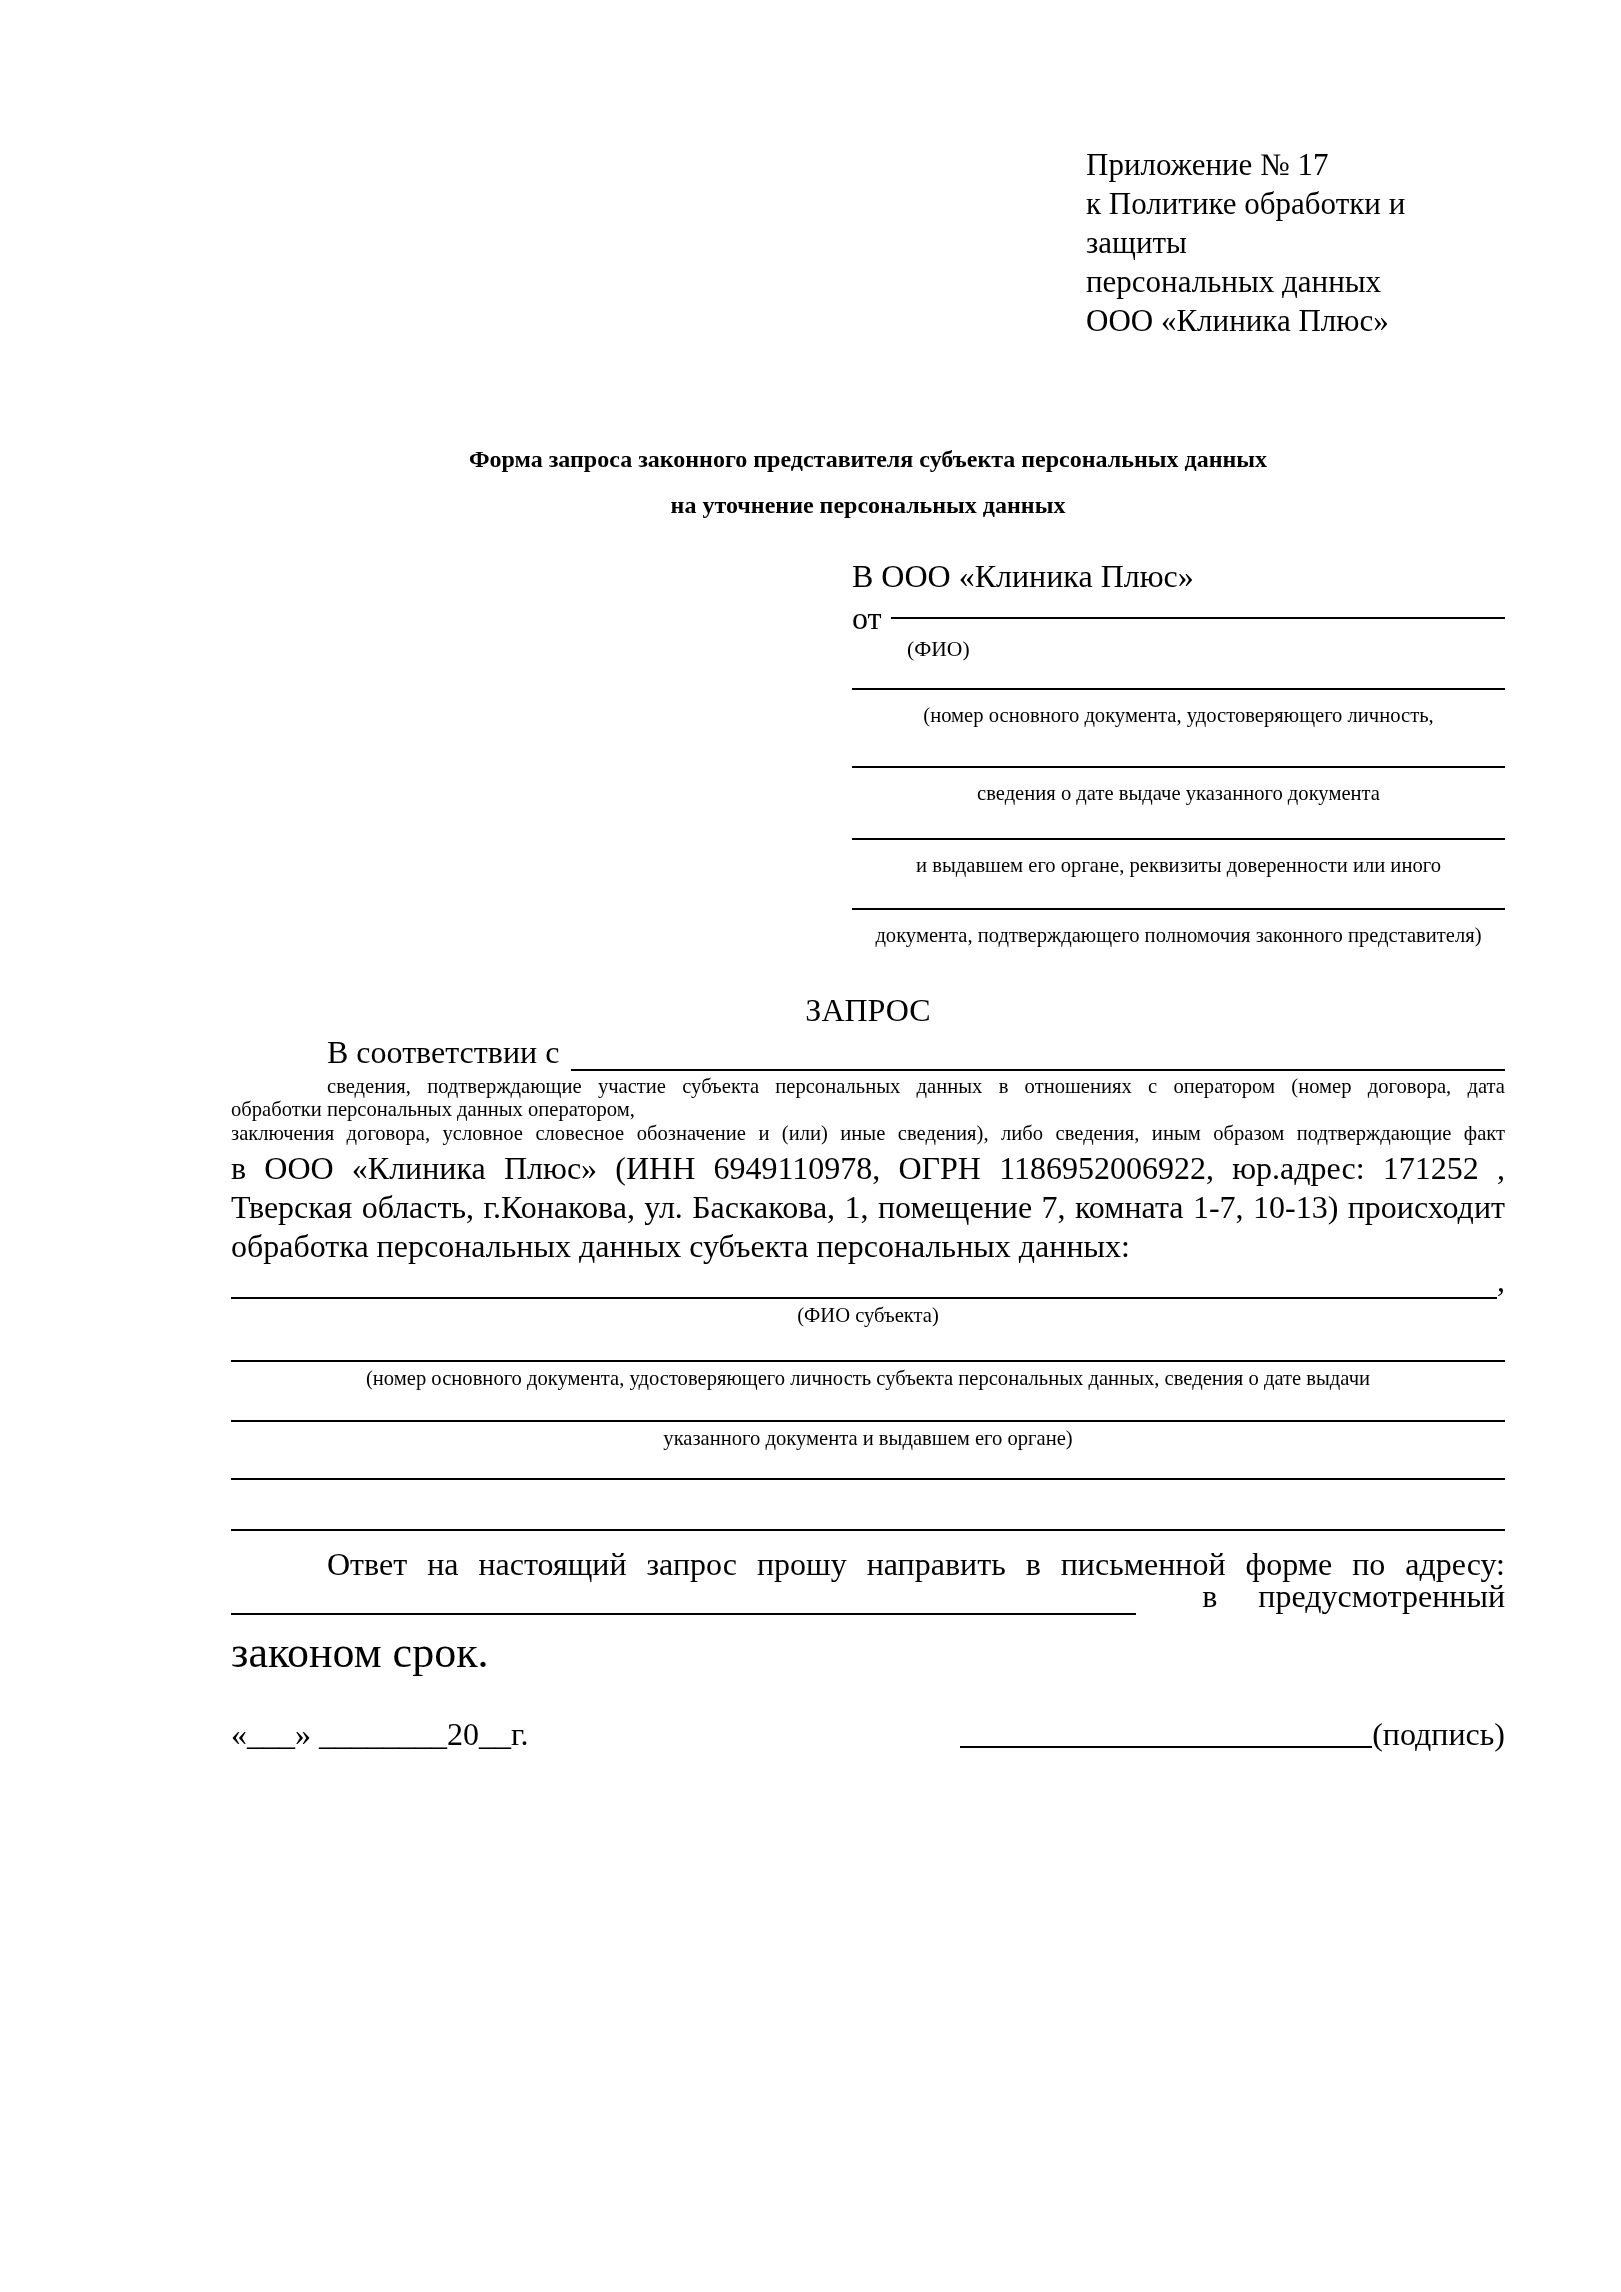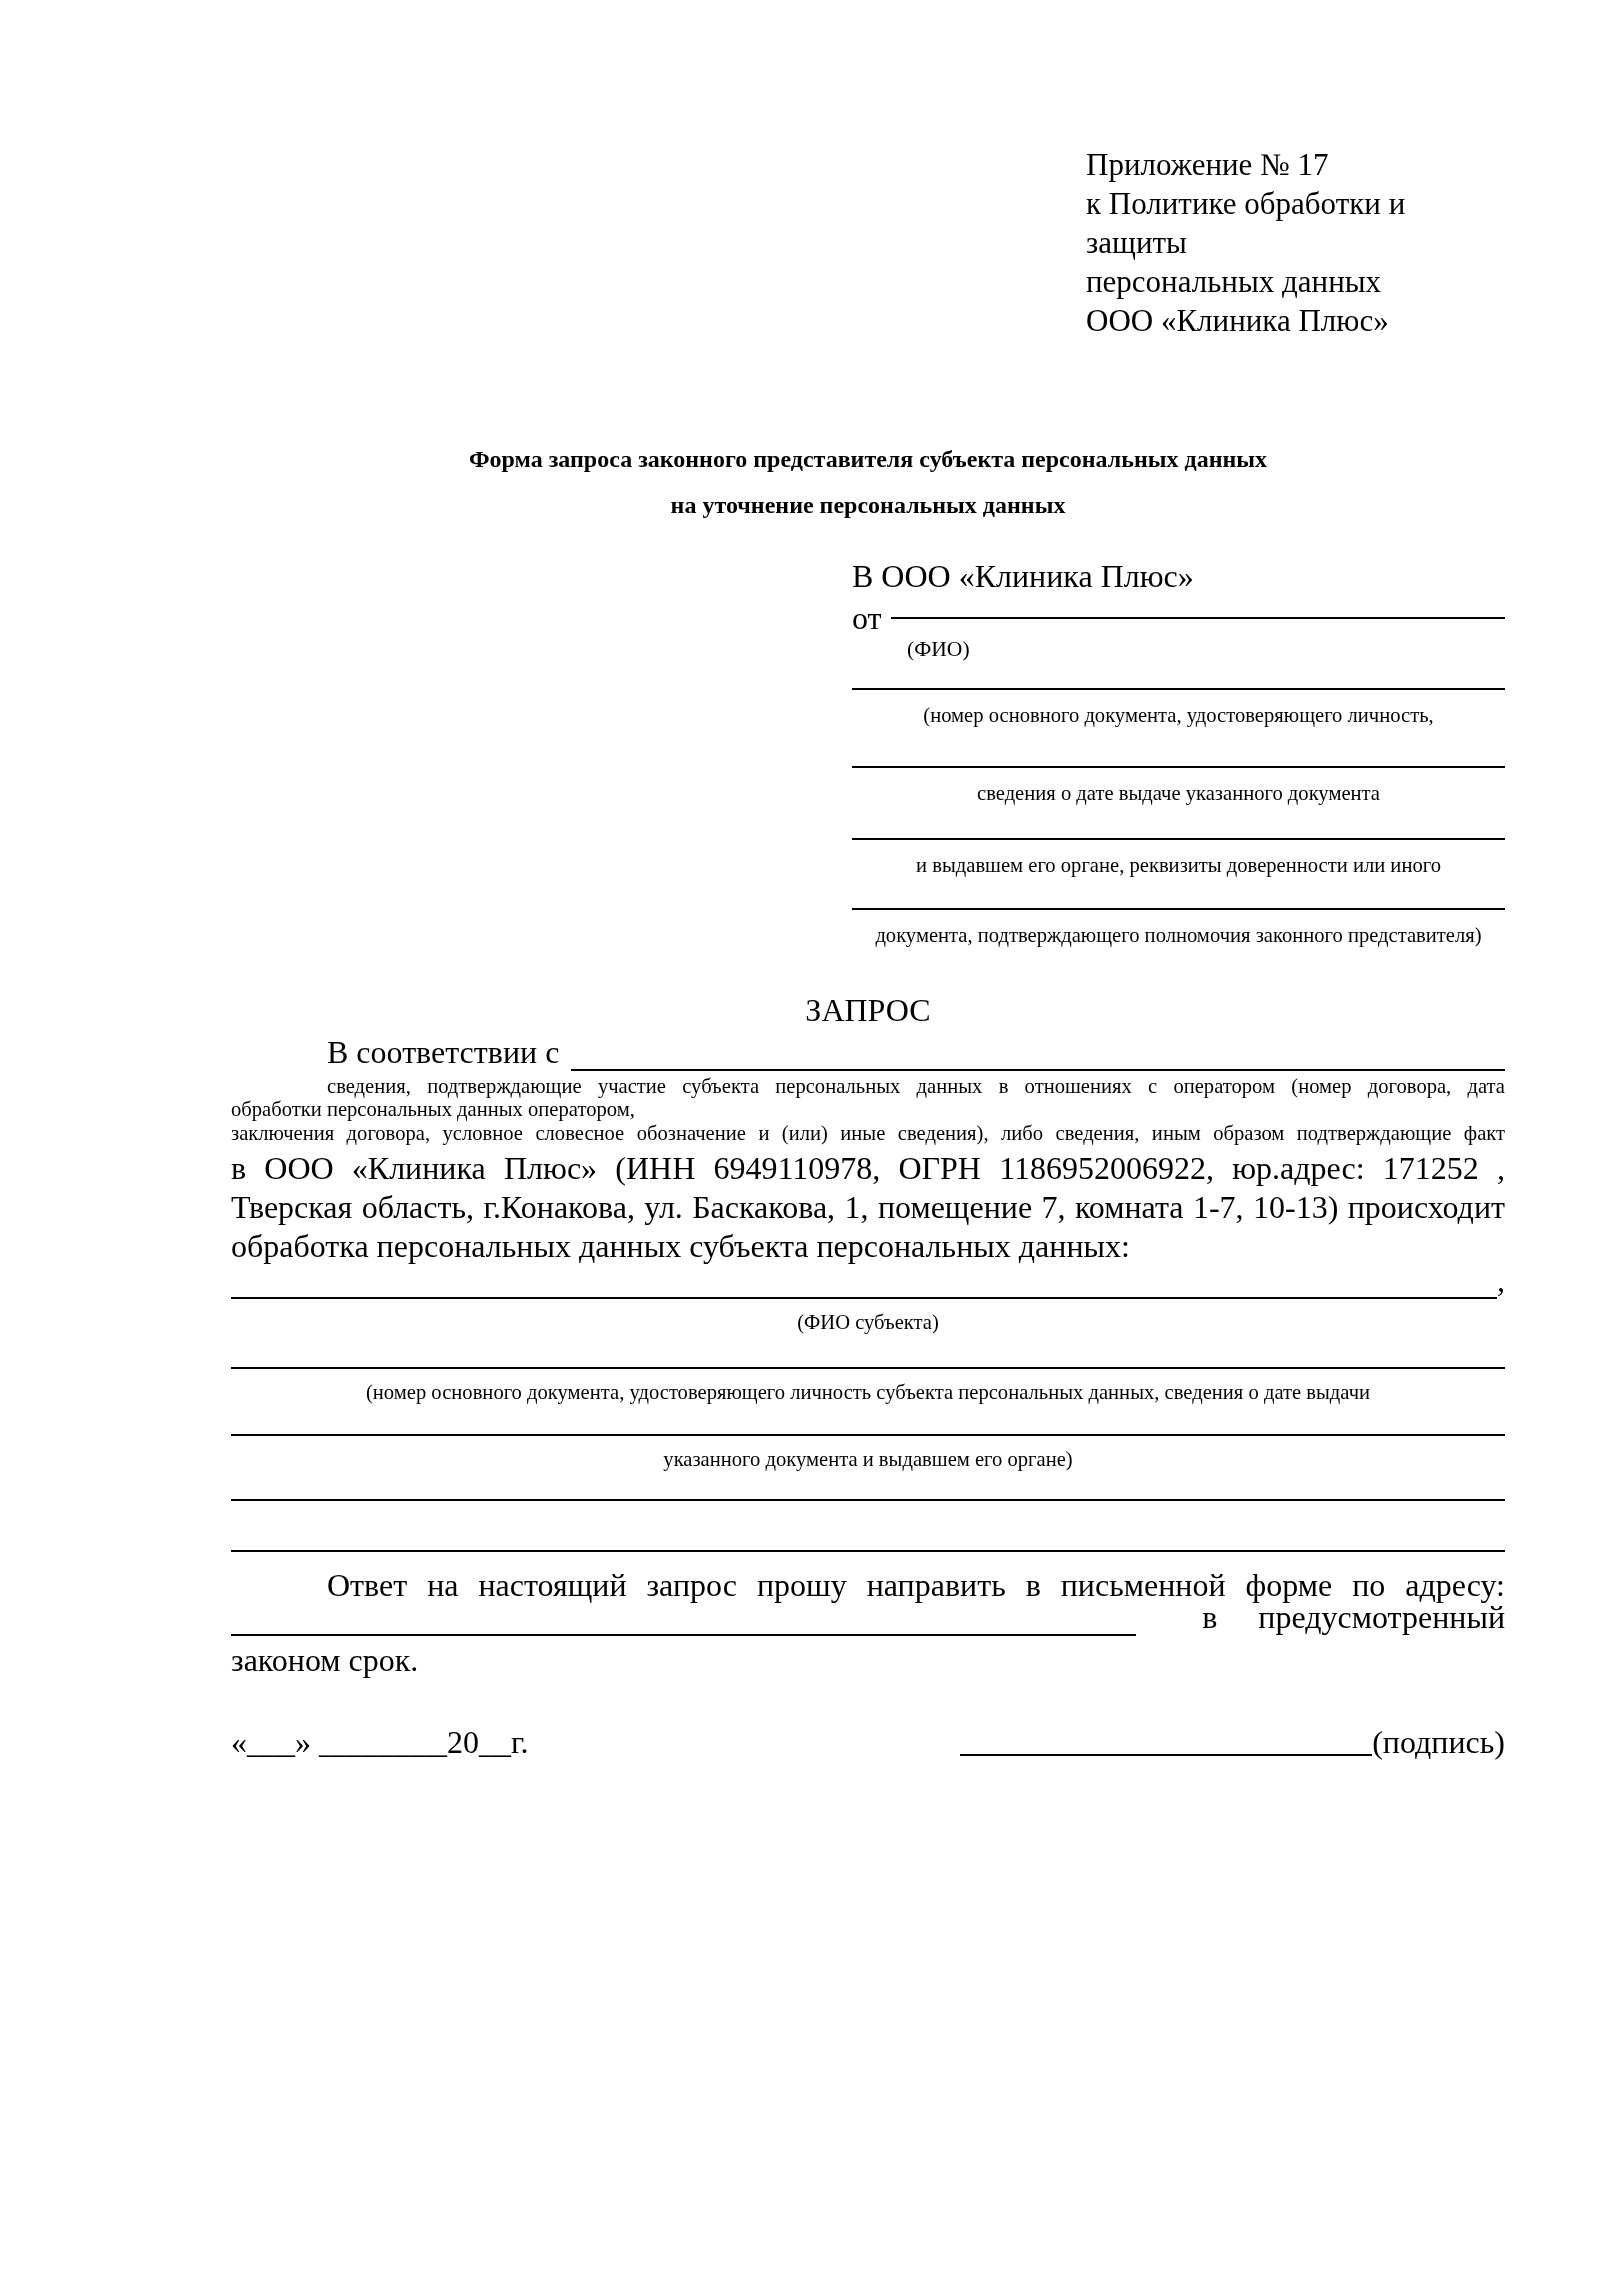--- a/index.html
+++ b/index.html
@@ -35,28 +35,28 @@
   .intro-row { display: flex; align-items: flex-end; margin-top: 7.8px; height: 33px; font-size: 32px; }
   .intro-row .label { padding-left: 96px; white-space: nowrap; }
   .intro-row .fill { margin-left: 11.8px; }
   .small-cap { font-size: 20.6px; line-height: 23.5px; }
   .small-cap-block { margin-top: 3.9px; }
   .stretch { text-align: justify; text-align-last: justify; }
   .indent { padding-left: 96px; }
   .para { font-size: 32px; line-height: 39px; text-align: justify; }
   .op-para { margin-top: 3.9px; }
   .comma-row { display: flex; align-items: flex-end; height: 33px; font-size: 32px; }
-  .center-cap { font-size: 20.6px; line-height: 24.5px; padding-top: 11px; text-align: center; }
+  .center-cap { font-size: 20.6px; line-height: 24.5px; padding-top: 4px; text-align: center; }
   .law-para { margin-top: 5.9px; }
   .response-line { margin-top: 13.7px; font-size: 32px; line-height: 39px; text-align: justify; text-align-last: justify; text-indent: 96px; }
   .address-row { display: flex; align-items: flex-end; margin-top: 2px; height: 29px; font-size: 32px; }
   .address-fill { width: 905px; border-bottom: 2.9px solid #000; align-self: flex-end; height: 0; }
   .tail-w1 { margin-left: auto; }
   .tail-w2 { margin-left: 41px; }
-  .response-end { margin-top: 5px; font-size: 32px; line-height: 39px; }
+  .response-end { margin-top: 18px; font-size: 44px; line-height: 39px; }
   
   .sig-row { display: flex; justify-content: space-between; align-items: flex-end; margin-top: 43px; font-size: 32px; line-height: 39px; }
   .sig-right { display: flex; align-items: flex-end; }
   .sig-line { width: 412px; border-bottom: 2.9px solid #000; height: 0; margin-bottom: 5.9px; }
 </style>
 </head>
 <body>
 
 <div class="page">
 

